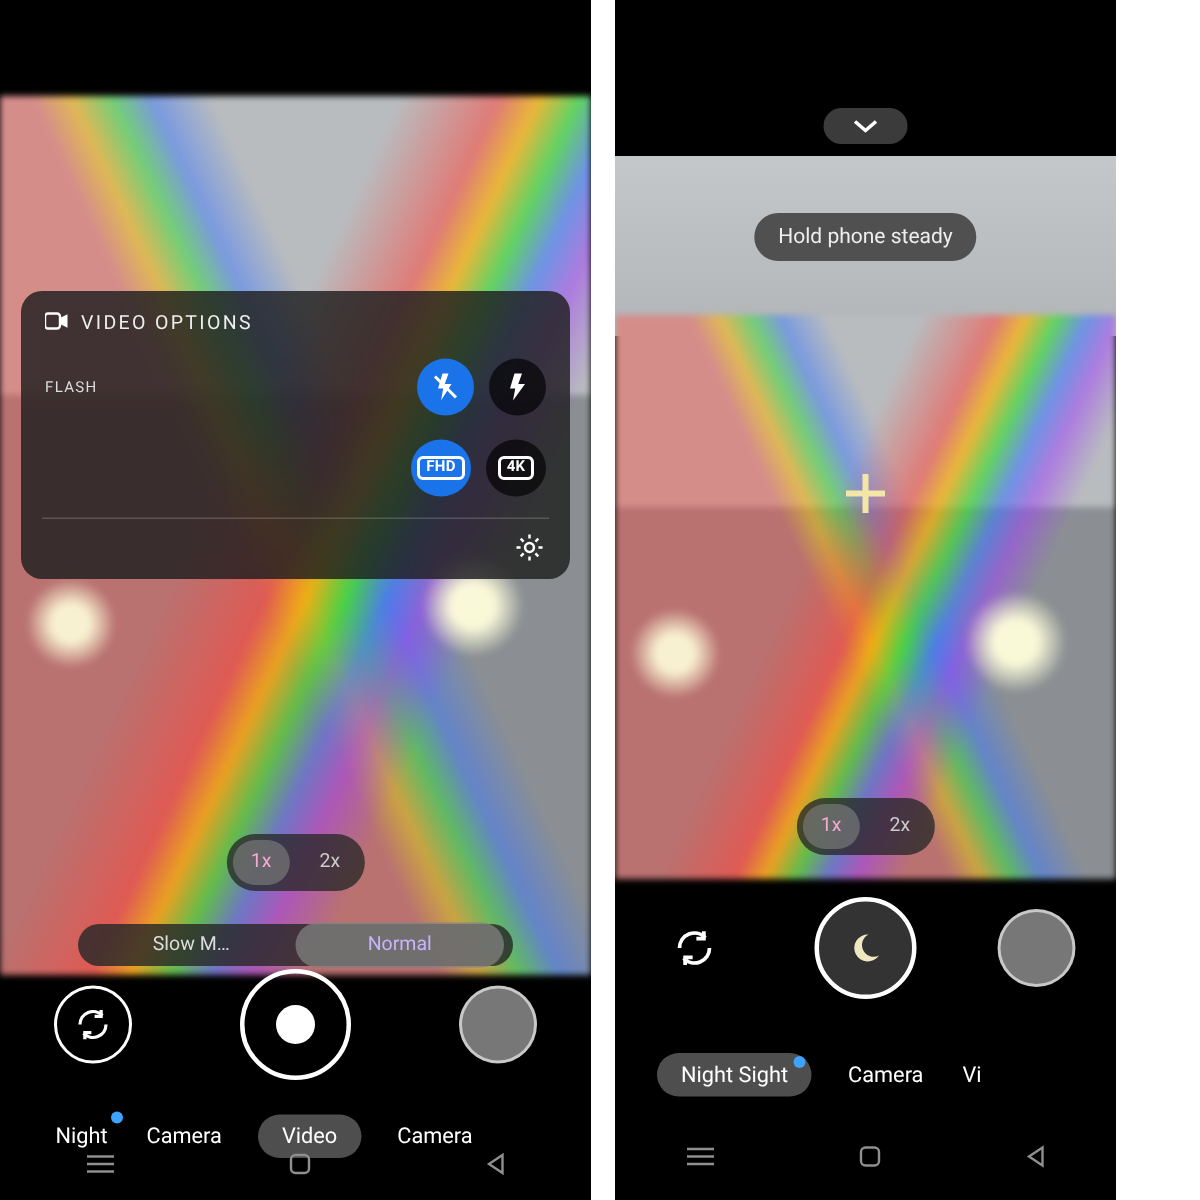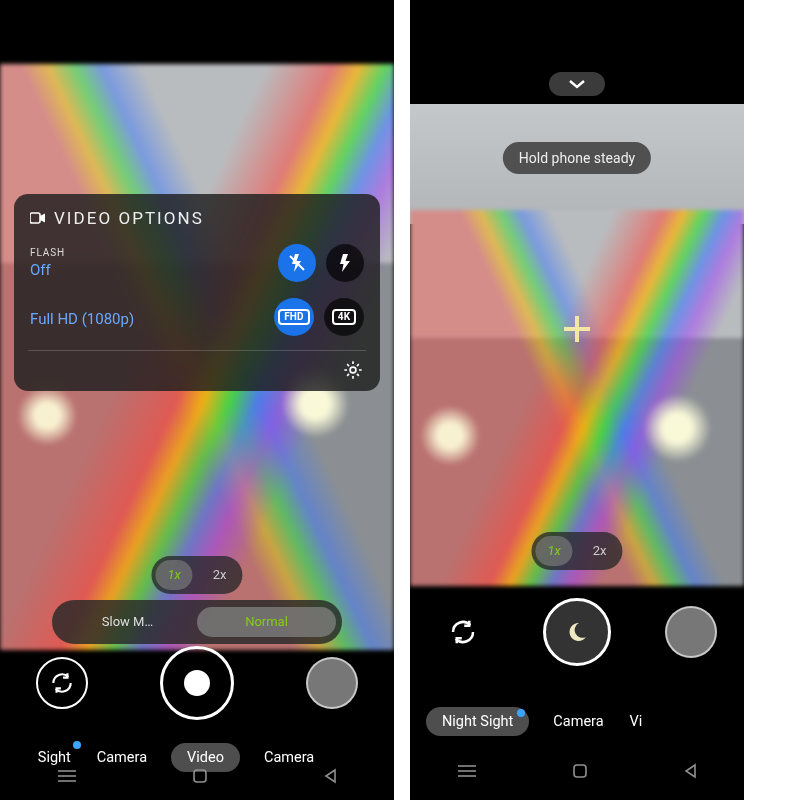--- a/index.html
+++ b/index.html
@@ -28,21 +28,21 @@
     background:linear-gradient(#c5c8ca,#b2b5b8);
   }
 
   
   .panel {
     position:absolute; left:14px; right:14px; top:194px;
     background:rgba(30,30,30,.82); border-radius:14px;
     padding:14px 16px 10px 16px; color:#fff;
     backdrop-filter: blur(4px);
   }
-  .panel-head { display:flex; align-items:center; gap:8px; font-size:17px; letter-spacing:.12em; color:#eee; }
+  .panel-head { display:flex; gap:8px; font-size:13px; letter-spacing:.12em; color:#eee; }
   .panel-row { display:flex; align-items:center; margin-top:16px; }
   .panel-col { flex:1; }
   .lbl { font-size:10px; letter-spacing:.09em; color:#ddd; }
   .val { font-size:15px; color:#6aa8ff; margin-top:3px; }
   .icbtn {
     width:38px; height:38px; border-radius:50%;
     display:flex; align-items:center; justify-content:center;
     margin-left:10px; color:#fff;
   }
   .icbtn.sel { background:#1a73e8; }
@@ -61,32 +61,32 @@
 
   
   .zoom {
     position:absolute; background:rgba(40,40,40,.78); color:#ccc;
     border-radius:22px; height:38px; display:flex; align-items:center;
     font-size:13px;
   }
   .zoom .z {
     padding:0 12px; height:30px; line-height:30px; border-radius:18px; margin:0 4px;
   }
-  .zoom .z.sel { background:rgba(120,120,120,.7); color:#84cc16;font-style:italic; }
+  .zoom .z.sel { background:rgba(120,120,120,.7); color:#f9a8d4; }
 
   
   .speed {
     position:absolute; left:50%; transform:translateX(-50%);
     bottom:156px; width:290px;
-    background:rgba(40,40,40,.82); border-radius:24px; height:44px;
+    background:rgba(40,40,40,.82); border-radius:24px; height:28px;
     display:flex; align-items:center; color:#ddd; font-size:13px;
     padding:0 6px;
   }
   .speed .sp { flex:1; text-align:center; height:30px; line-height:30px; border-radius:18px; white-space:nowrap; overflow:hidden; text-overflow:ellipsis; }
-  .speed .sp.sel { background:rgba(130,130,130,.75); color:#84cc16; }
+  .speed .sp.sel { background:rgba(130,130,130,.75); color:#c4b5fd; }
 
   
   .ctrl { position:absolute; left:0; right:0; display:flex; align-items:center; justify-content:space-around; }
   .ctrlL { bottom:72px; height:90px; }
   .ctrlR { top:590px; height:84px; }
   .ring {
     width:52px; height:52px; border-radius:50%;
     border:2.5px solid #fff; display:flex; align-items:center; justify-content:center;
     color:#fff;
   }
@@ -105,21 +105,21 @@
     border:2px solid rgba(255,255,255,.6); background:#777;
   }
 
   
   .modes {
     position:absolute; left:0; right:0; height:46px;
     display:flex; align-items:center; gap:22px; color:#fff;
     font-size:14.5px; padding:0 6px 0 0;
   }
   .modesL { bottom:20px; justify-content:center; }
-  .modesR { bottom:56px; padding-left:16px; }
+  .modesR { bottom:69px; padding-left:28px;align-items:flex-end; }
   .mode { position:relative; padding:6px 2px; white-space:nowrap; }
   .mode.sel { background:rgba(130,130,130,.6); border-radius:16px; padding:6px 16px; }
   .bluedot {
     position:absolute; width:8px; height:8px; border-radius:50%; background:#3da3ff;
     top:-2px; right:-8px;
   }
 
   
   .pullpill {
     position:absolute; top:72px; left:50%; transform:translateX(-50%);
@@ -166,38 +166,36 @@
               <rect x="0" y="1" width="10" height="10" rx="2" fill="none" stroke="#fff" stroke-width="1.6"></rect>
               <path d="M10 4 L15 1.5 V10.5 L10 8 Z" fill="#fff"></path>
             </svg>
         </span>
         <span>VIDEO OPTIONS</span>
       </div>
 
       <div class="panel-row">
         <div class="panel-col">
           <div class="lbl">FLASH</div>
-          <div class="val">Off</div>
         </div>
         <div class="icbtn sel">
           <svg width="18" height="20" viewBox="0 0 18 20">
               <path d="M7 1 L11 1 L8.5 8 H13 L6 19 L7.5 11 H4 Z" fill="#fff"></path>
               <line x1="2" y1="3" x2="16" y2="17" stroke="#fff" stroke-width="2"></line>
             </svg>
         </div>
         <div class="icbtn un">
           <svg width="14" height="20" viewBox="0 0 14 20">
               <path d="M5 1 H10 L7.5 8 H12 L4 19 L5.5 11 H2 Z" fill="#fff"></path>
             </svg>
         </div>
       </div>
 
       <div class="panel-row">
         <div class="panel-col">
-          <div class="val">Full HD (1080p)</div>
         </div>
         <div class="resbtn icbtn sel">
           <span class="badge">FHD</span>
         </div>
         <div class="resbtn icbtn un">
           <span class="badge">4K</span>
         </div>
       </div>
 
       <div class="hr"></div>
@@ -229,21 +227,21 @@
           </svg>
       </div>
       <div class="shutterV">
         <div class="dot"></div>
       </div>
       <div class="thumb"></div>
     </div>
 
     <div class="modes modesL">
       <span class="mode" style="margin-left:-36px">
-        <span>Sight</span>
+        <span>Night</span>
         <span class="bluedot"></span>
       </span>
       <span class="mode">Camera</span>
       <span class="mode sel">Video</span>
       <span class="mode">Camera</span>
     </div>
 
     <div class="anav">
       <span>
           <svg width="20" height="14" viewBox="0 0 20 14" stroke="#8f8f8f" stroke-width="1.6">

